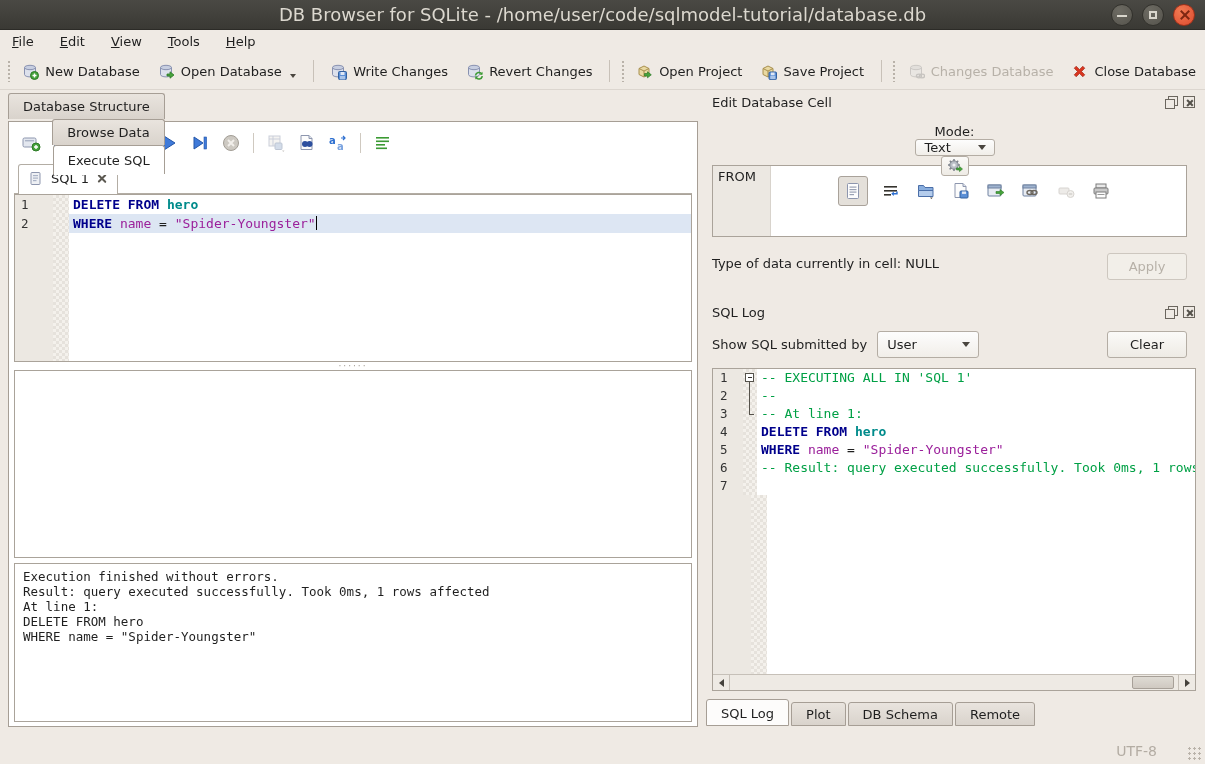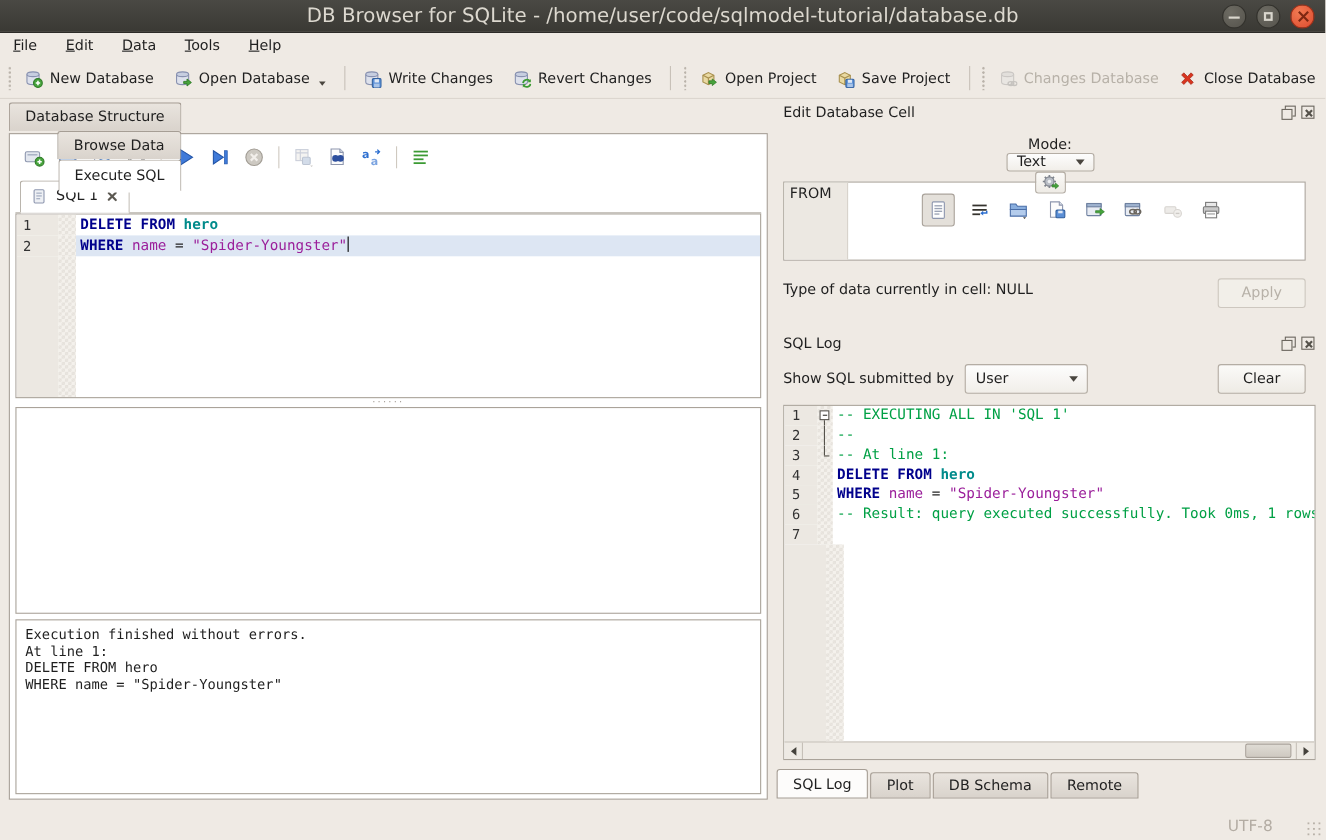--- a/index.html
+++ b/index.html
@@ -118,21 +118,21 @@
   .cell-box .null-strip { width:58px; background:#ece8e2; border-right:1px solid #d8d3cc; padding:3px 0 0 5px; }
   .cell-box .cell-area { flex:1; }
   .cell-info-row { display:flex; margin:16px 10px 0 6px; }
   .cell-info-col { flex:1; line-height:22px; }
   .btn { border:1px solid #b4ada4; border-radius:3px; background:linear-gradient(#fbfaf8,#eeebe5);
     height:27px; padding:0 22px; display:flex; align-items:center; justify-content:center; }
   .btn.disabled { color:#b7b1a8; background:#f2efe9; border-color:#cdc7bf; }
   .btn-clear::first-letter { text-decoration:underline; }
   .log-title-row { margin-top:22px; }
   .filter-row { display:flex; align-items:center; margin:8px 10px 0 6px; gap:10px; height:28px; }
-  .combo-user { width:112px; } .combo-user .combo-arrow { margin-left:auto; }
+  .combo-user { width:102px; } .combo-user .combo-arrow { margin-left:auto; }
   .filter-spacer { flex:1; }
   
   .log-box { margin:10px 0 0 6px; width:484px; height:323px; border:1px solid #aaa39a; background:#fff;
     display:flex; flex-direction:column; font-family:"DejaVu Sans Mono","Liberation Mono",monospace; font-size:13px; overflow:hidden; }
   .log-lines { flex:1; display:flex; flex-direction:column; overflow:hidden; }
   .log-line { display:flex; height:18px; line-height:18px; white-space:pre; flex:none; }
   .log-line .gutter-num { width:30px; padding-left:7px; }
   .log-line .fold-col { width:14px; }
   .log-fill { flex:1; display:flex; }
   .log-fill .gutter-num,.log-fill .fold-col { height:100%; }
@@ -175,21 +175,21 @@
     <div class="win-btn">
         <span class="win-glyph-max"></span>
       </div>
     <div class="win-btn close win-glyph-x"></div>
   </div>
 </div>
 
 <div class="menubar">
   <span class="menu-item">File</span>
   <span class="menu-item">Edit</span>
-  <span class="menu-item">Data</span>
+  <span class="menu-item">View</span>
   <span class="menu-item">Tools</span>
   <span class="menu-item">Help</span>
 </div>
 
 <div class="toolbar">
   <span class="grip"></span>
   <div class="tb-btn">
     <span class="ic">
       <svg width="17" height="17" viewBox="0 0 17 17">
           <path d="M2.5 4.5v7c0 1.4 2.6 2.4 5.5 2.4s5.5-1 5.5-2.4v-7" fill="#dde1ec" stroke="#8891b0"></path>
@@ -411,20 +411,21 @@
       <span class="code-text"></span>
     </div>
   </div>
 
   <div class="h-splitter">······</div>
 
   <div class="results-grid"></div>
 
   <div class="message-pane">
     <div>Execution finished without errors.</div>
+    <div>Result: query executed successfully. Took 0ms, 1 rows affected</div>
     <div>At line 1:</div>
     <div>DELETE FROM hero</div>
     <div>WHERE name = "Spider-Youngster"</div>
   </div>
 </div>
 
 <div class="right-dock">
 
   <div class="dock-title-row">
     <span class="dock-title">Edit Database Cell</span>

